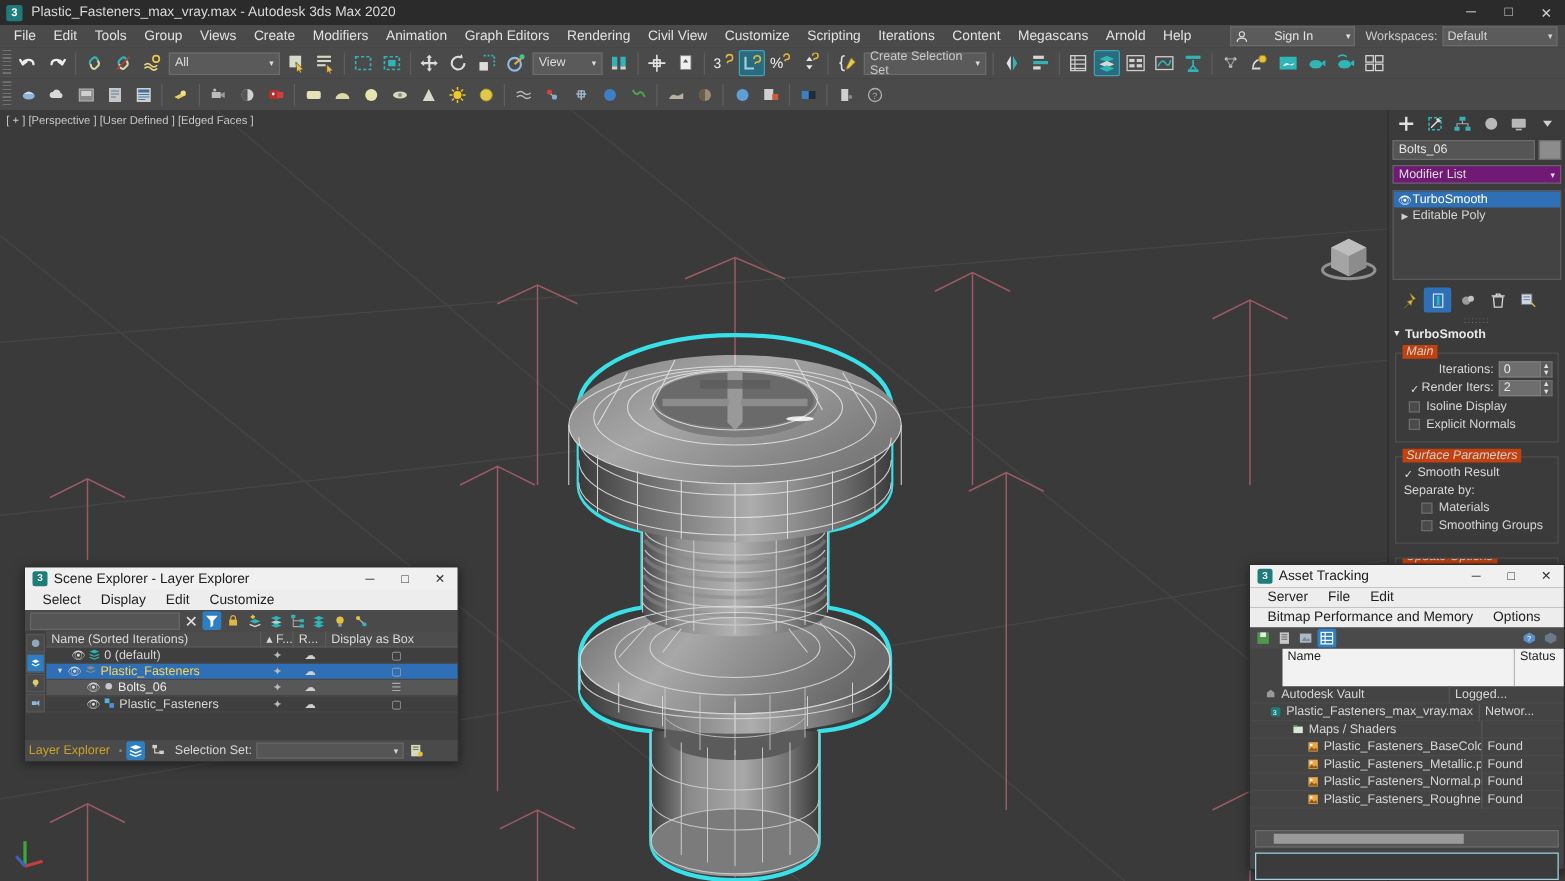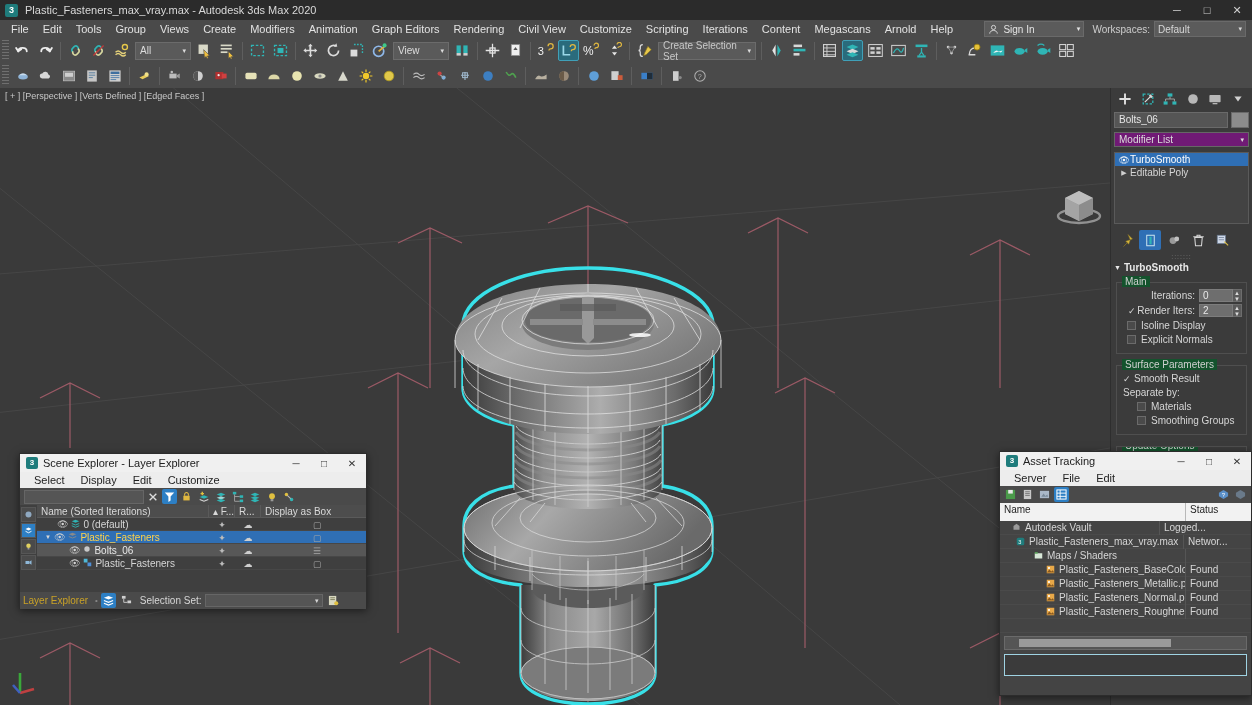--- a/index.html
+++ b/index.html
@@ -121,22 +121,22 @@
   .stacktools { display:flex; align-items:center; gap:2px; padding:3px 4px; }
   .sbtn { width:22px; height:20px; display:flex; align-items:center; justify-content:center; border-radius:2px;}
   .sbtn.on { background:#2f6fb5; }
   .gripdots { text-align:center; font-size:7px; color:#7a7a7a; letter-spacing:1px; height:8px;}
   .rollup-title { display:flex; align-items:center; font-size:10px; font-weight:bold; color:#e8e8e8;
     padding:1px 3px; }
   .rollup-title .tri { font-size:7px; margin-right:3px; }
   .group {
     margin:2px 5px 4px 5px; border:1px solid #4f4f4f; padding:4px 4px 5px 4px; position:relative;
   }
-  .group-lbl { position:absolute; top:-7px; left:5px; background:#14532d; padding:0 3px;
-    font-size:10px; color:#d0d0d0; }
+  .group-lbl { position:absolute; top:-7px; left:5px; background:#c2410c; padding:0 3px;
+    font-size:10px; color:#d0d0d0;font-style:italic; }
   .spinrow { display:flex; align-items:center; justify-content:flex-end; margin:2px 0; font-size:10px;}
   .spinrow .chk { width:11px; text-align:center; font-size:9px; color:#d8d8d8;}
   .spinrow .lbl { margin-right:4px; }
   .spinfield {
     width:34px; height:13px; background:#6e6e6e; border:1px solid #7d7d7d; color:#e8e8e8;
     font-size:10px; padding:0 3px; line-height:11px;
   }
   .spinarrows { width:9px; height:13px; display:flex; flex-direction:column; justify-content:center;
     align-items:center; background:#5a5a5a; border:1px solid #6d6d6d; border-left:none; color:#ddd; font-size:6px;}
   .ckrow { display:flex; align-items:center; font-size:10px; margin:3px 0 3px 6px; }
@@ -182,21 +182,21 @@
   .se-fbtn.on { background:#2d7fc4; border-radius:2px; }
   .se-selset { height:13px; background:#555; border:1px solid #666; width:118px; display:flex;
     align-items:center; padding:0 3px; font-size:9px;}
   .se-selset .car { margin-left:auto; font-size:7px;}
 
   
   #asset-tracking { left:999px; top:451px; width:253px; height:245px; }
   .at-toolbar { height:17px; background:#4a4a4a; display:flex; align-items:center; padding:0 3px; gap:2px;}
   .at-tb { width:15px; height:15px; display:flex; align-items:center; justify-content:center; }
   .at-tb.on { background:#2d7fc4; border-radius:2px;}
-  .at-head { display:flex; height:18px; background:#f2f2f2; color:#1d1d1d; font-size:10px; }
+  .at-head { display:flex; height:30px; background:#f2f2f2; color:#1d1d1d; font-size:10px;margin-left:26px; }
   .at-head .c { padding-left:4px; line-height:13px; border-right:1px solid #b8b8b8; }
   .at-row { display:flex; height:14px; align-items:center; font-size:10px; border-bottom:1px solid #4a4a4a;}
   .at-row .nm { padding-left:4px; display:flex; align-items:center; overflow:hidden; white-space:nowrap;
     border-right:1px solid #555; height:14px;}
   .at-row .st { padding-left:4px; line-height:14px; overflow:hidden; white-space:nowrap;}
   .at-scroll { height:14px; background:#555; border:1px solid #6a6a6a; margin:3px 4px 0 4px; position:relative;}
   .at-thumb { position:absolute; left:14px; top:2px; width:152px; height:8px; background:#9a9a9a;}
   .at-status { height:22px; margin:4px; background:#3b3b3b; border:1px solid #9fd3e3;}
 
   .file-ico { width:9px; height:9px; margin-right:4px; display:inline-block; }
@@ -234,21 +234,21 @@
     <div class="mi">Content</div>
     <div class="mi">Megascans</div>
     <div class="mi">Arnold</div>
     <div class="mi">Help</div>
 
     <div class="signin">
       <svg width="11" height="11" viewBox="0 0 16 16">
         <circle cx="8" cy="5" r="3" fill="none" stroke="#e0e0e0" stroke-width="1.3"></circle>
         <path d="M2.5 14c0-3 2.5-4.6 5.5-4.6S13.5 11 13.5 14" fill="none" stroke="#e0e0e0" stroke-width="1.3"></path>
       </svg>
-      <span class="lbl" style="margin-left:4px">Sign In</span>
+      <span class="lbl" style="margin-left:20px">Sign In</span>
       <span class="car">▾</span>
     </div>
     <div class="wsp">
       <span class="t">Workspaces:</span>
       <div class="sel">
         <span>Default</span>
         <span class="car">▾</span>
       </div>
     </div>
   </div>
@@ -282,21 +282,21 @@
           <path d="M4 16 L16 4" stroke="#c03a3a" stroke-width="1.6"></path>
         </svg>
     </div>
     <div class="tbtn">
       <svg width="17" height="17" viewBox="0 0 20 20">
           <path d="M3 12q3-3 6 0t6 0" stroke="#e6d27a" stroke-width="1.6" fill="none"></path>
           <path d="M3 15q3-3 6 0t6 0" stroke="#e6d27a" stroke-width="1.6" fill="none"></path>
           <circle cx="14" cy="6" r="3" fill="none" stroke="#e6c84a" stroke-width="1.6"></circle>
         </svg>
     </div>
-    <div class="tcombo" style="width:56px">
+    <div class="tcombo" style="width:89px">
       <span>All</span>
       <span class="car">▾</span>
     </div>
     <div class="tbtn">
       <svg width="17" height="17" viewBox="0 0 20 20">
           <rect x="3" y="3" width="11" height="11" fill="#d9d9c8"></rect>
           <path d="M9 9 l7 7 -2.5 0.4 1 2.5 -1.5 .7 -1-2.6 -2 1.6z" fill="#f0c040" stroke="#4a4a4a" stroke-width=".7"></path>
         </svg>
     </div>
     <div class="tbtn">
@@ -869,21 +869,21 @@
           <path d="M560 468 L560 512"></path>
         <path d="M588 470 L588 516"></path>
           <path d="M616 468 L616 512"></path>
         <path d="M644 462 L644 502"></path>
         <path d="M532 486 C540 496 562 502 588 502 C614 502 636 496 644 486"></path>
       </g>
 
       <ellipse cx="640" cy="247" rx="11" ry="2" fill="#ffffff" opacity="0.85"></ellipse>
     </svg>
 
-    <div class="vpinfo">[ + ] [Perspective ] [Verts Defined ] [Edged Faces ]</div>
+    <div class="vpinfo">[ + ] [Perspective ] [User Defined ] [Edged Faces ]</div>
 
     <svg style="position:absolute;left:6px;bottom:8px" width="36" height="34">
       <path d="M14 30 L14 10" stroke="#3aa83a" stroke-width="2.6"></path>
       <path d="M14 30 L28 26" stroke="#c04040" stroke-width="2.6"></path>
       <path d="M14 30 L7 22" stroke="#4060c0" stroke-width="2.6"></path>
     </svg>
 
     <svg class="viewcube" viewBox="0 0 54 50">
       <ellipse cx="27" cy="33" rx="21" ry="7" fill="none" stroke="#a8a8a8" stroke-width="2.4" opacity="0.8"></ellipse>
       <path d="M27 8 L41 15 L41 31 L27 38 L13 31 L13 15 Z" fill="#9a9a9a"></path>
@@ -1263,20 +1263,24 @@
         <div class="b">─</div>
         <div class="b">□</div>
         <div class="b close">✕</div>
       </div>
     </div>
     <div class="dlg-menu">
       <div class="m">Server</div>
       <div class="m">File</div>
       <div class="m">Edit</div>
     </div>
+    <div class="dlg-menu">
+      <div class="m">Bitmap Performance and Memory</div>
+      <div class="m">Options</div>
+    </div>
     <div class="at-toolbar">
       <div class="at-tb">
         <svg width="11" height="11" viewBox="0 0 12 12">
             <rect x="1" y="1" width="10" height="10" fill="#4a9a4a"></rect>
             <rect x="3.5" y="1" width="5" height="4" fill="#e8e8e8"></rect>
           </svg>
       </div>
       <div class="at-tb">
         <svg width="11" height="11" viewBox="0 0 12 12">
             <rect x="2" y="1" width="8" height="10" fill="#c8c8c8"></rect>

